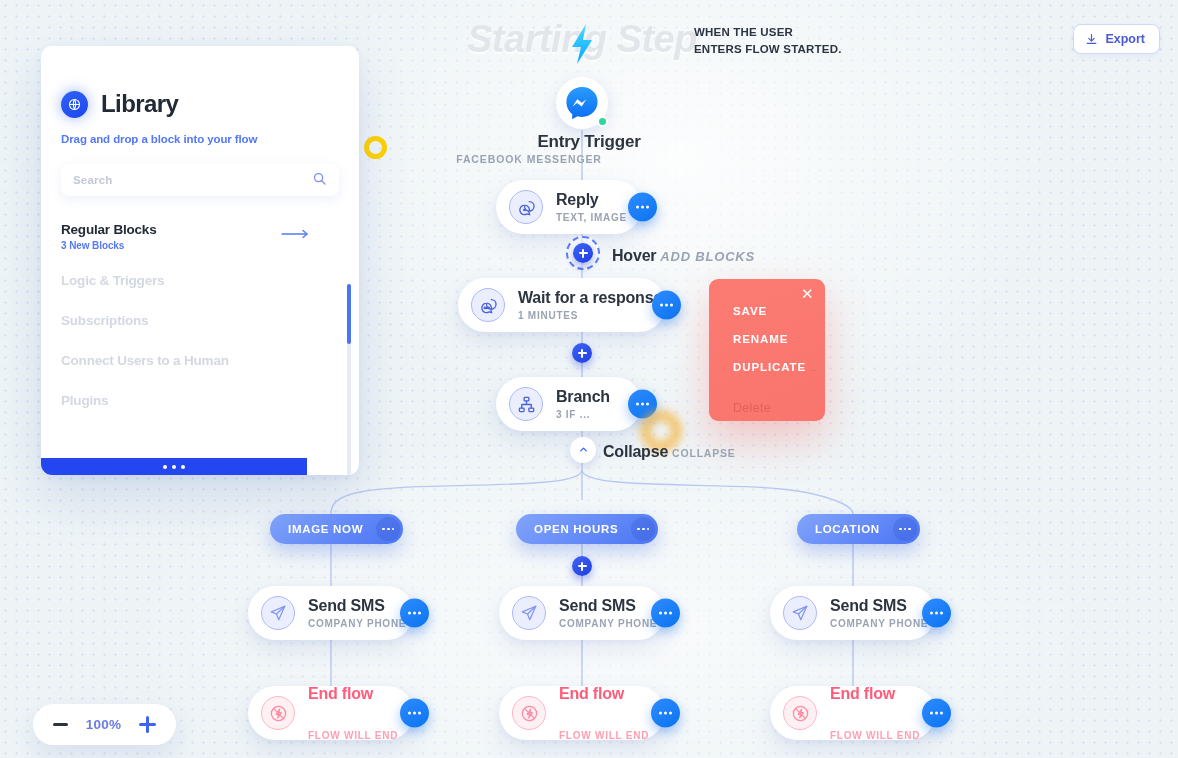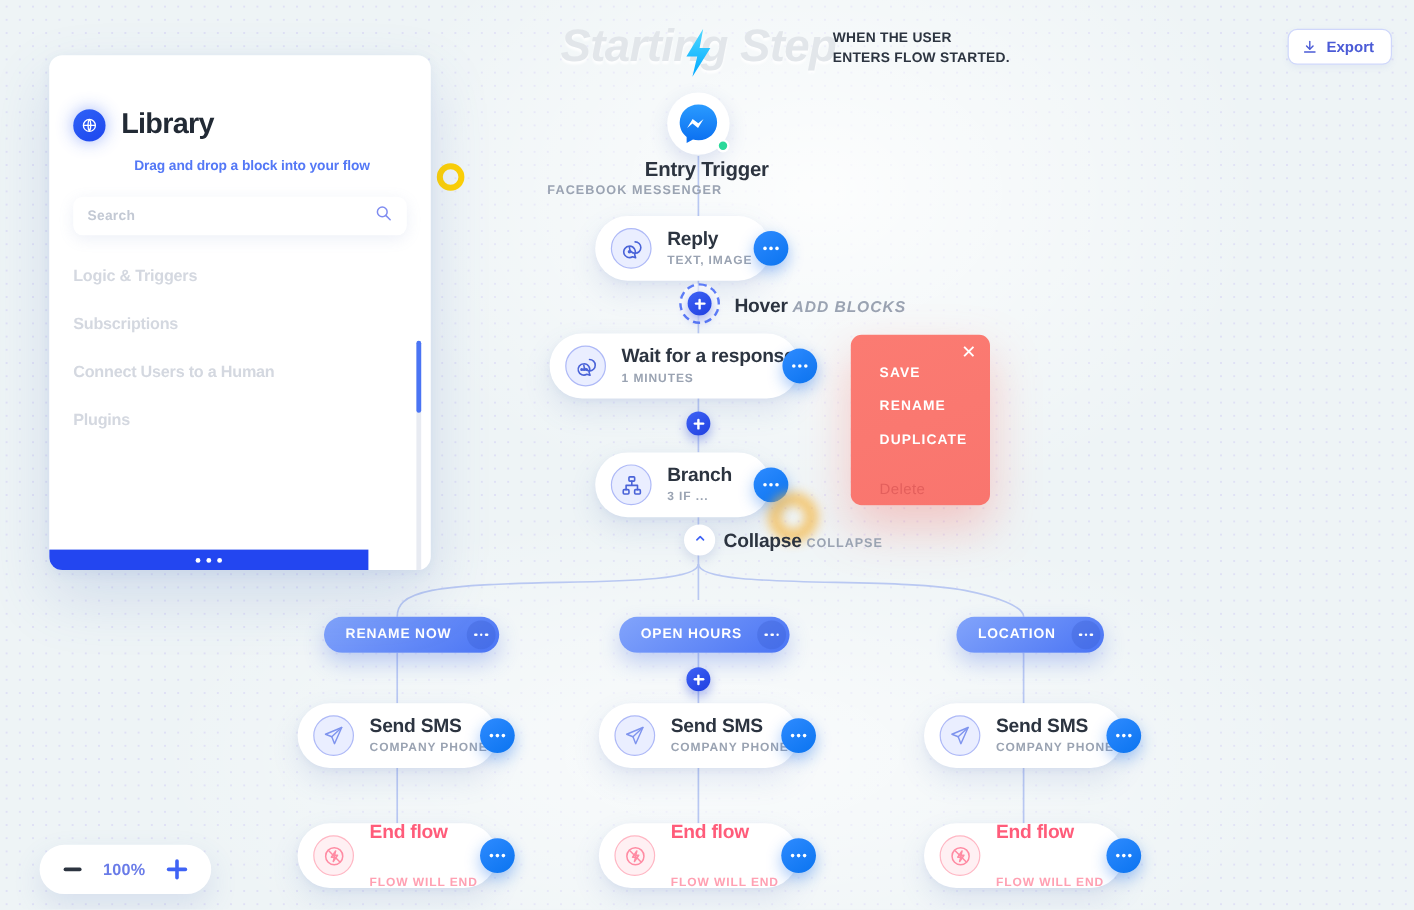--- a/index.html
+++ b/index.html
@@ -201,21 +201,21 @@
     overflow:hidden;
   }
   .lib-head { display:flex; align-items:center; gap:13px; padding:44px 0 0 20px; }
   .lib-badge {
     width:27px; height:27px; border-radius:50%;
     background:linear-gradient(145deg,#2f62f7,#1d46ee);
     box-shadow:0 0 14px rgba(45,90,245,.45);
     display:flex; align-items:center; justify-content:center;
   }
   .lib-title { font-size:24px; font-weight:bold; color:#222a35; letter-spacing:-.6px; }
-  .lib-drag { margin:15px 0 0 20px; font-size:11.5px; font-weight:bold; color:#5478f6; letter-spacing:-.1px;text-align:center; }
+  .lib-drag { margin:15px 0 0 20px; font-size:11.5px; font-weight:bold; color:#5478f6; letter-spacing:-.1px; }
   .lib-search {
     margin:19px 20px 0 20px; height:32px;
     background:#fff; border-radius:8px;
     box-shadow:0 3px 12px rgba(120,140,200,.14);
     display:flex; align-items:center; padding:0 12px;
   }
   .lib-search input {
     flex:1; border:0; outline:0; background:transparent;
     font-family:"Liberation Sans", sans-serif;
     font-size:11.5px; font-weight:bold; color:#9aa3b2; letter-spacing:.2px;
@@ -408,21 +408,21 @@
     <svg width="11" height="11" viewBox="0 0 24 24" fill="none" stroke="#3f63f5" stroke-width="3" stroke-linecap="round" stroke-linejoin="round">
       <path d="M6 15l6-6 6 6"></path>
     </svg>
   </span>
 </div>
 <div class="collapse-label">
   <span class="big">Collapse</span><span class="small">COLLAPSE</span>
 </div>
 
 <div class="pill" style="left:270px; top:514px;">
-  <span>RENAME NOW</span>
+  <span>IMAGE NOW</span>
   <span class="pdots">
       <i></i>
       <i></i>
       <i></i>
     </span>
 </div>
 <div class="pill" style="left:516px; top:514px;">
   <span>OPEN HOURS</span>
   <span class="pdots">
       <i></i>
@@ -568,20 +568,30 @@
     <input type="text" placeholder="Search" style="">
     <span>
       <svg width="15" height="15" viewBox="0 0 24 24" fill="none" stroke="#7f8cf0" stroke-width="2" stroke-linecap="round">
         <circle cx="10.5" cy="10.5" r="6.5"></circle>
           <path d="M15.5 15.5L21 21"></path>
       </svg>
     </span>
   </div>
 
   <div class="lib-list">
+    <div class="lib-cat">
+      <div class="name">Regular Blocks</div>
+      <div class="sub">3 New Blocks</div>
+      <span class="arrow">
+        <svg width="28" height="10" viewBox="0 0 28 10" fill="none" stroke="#5478f6" stroke-width="1.3" stroke-linecap="round" stroke-linejoin="round">
+          <path d="M1 5h25"></path>
+            <path d="M22 1.5L26 5l-4 3.5"></path>
+        </svg>
+      </span>
+    </div>
     <div class="lib-cat muted" style="margin-bottom:25px;">
       <div class="name">Logic &amp; Triggers</div>
     </div>
     <div class="lib-cat muted" style="margin-bottom:25px;">
       <div class="name">Subscriptions</div>
     </div>
     <div class="lib-cat muted" style="margin-bottom:25px;">
       <div class="name">Connect Users to a Human</div>
     </div>
     <div class="lib-cat muted">

